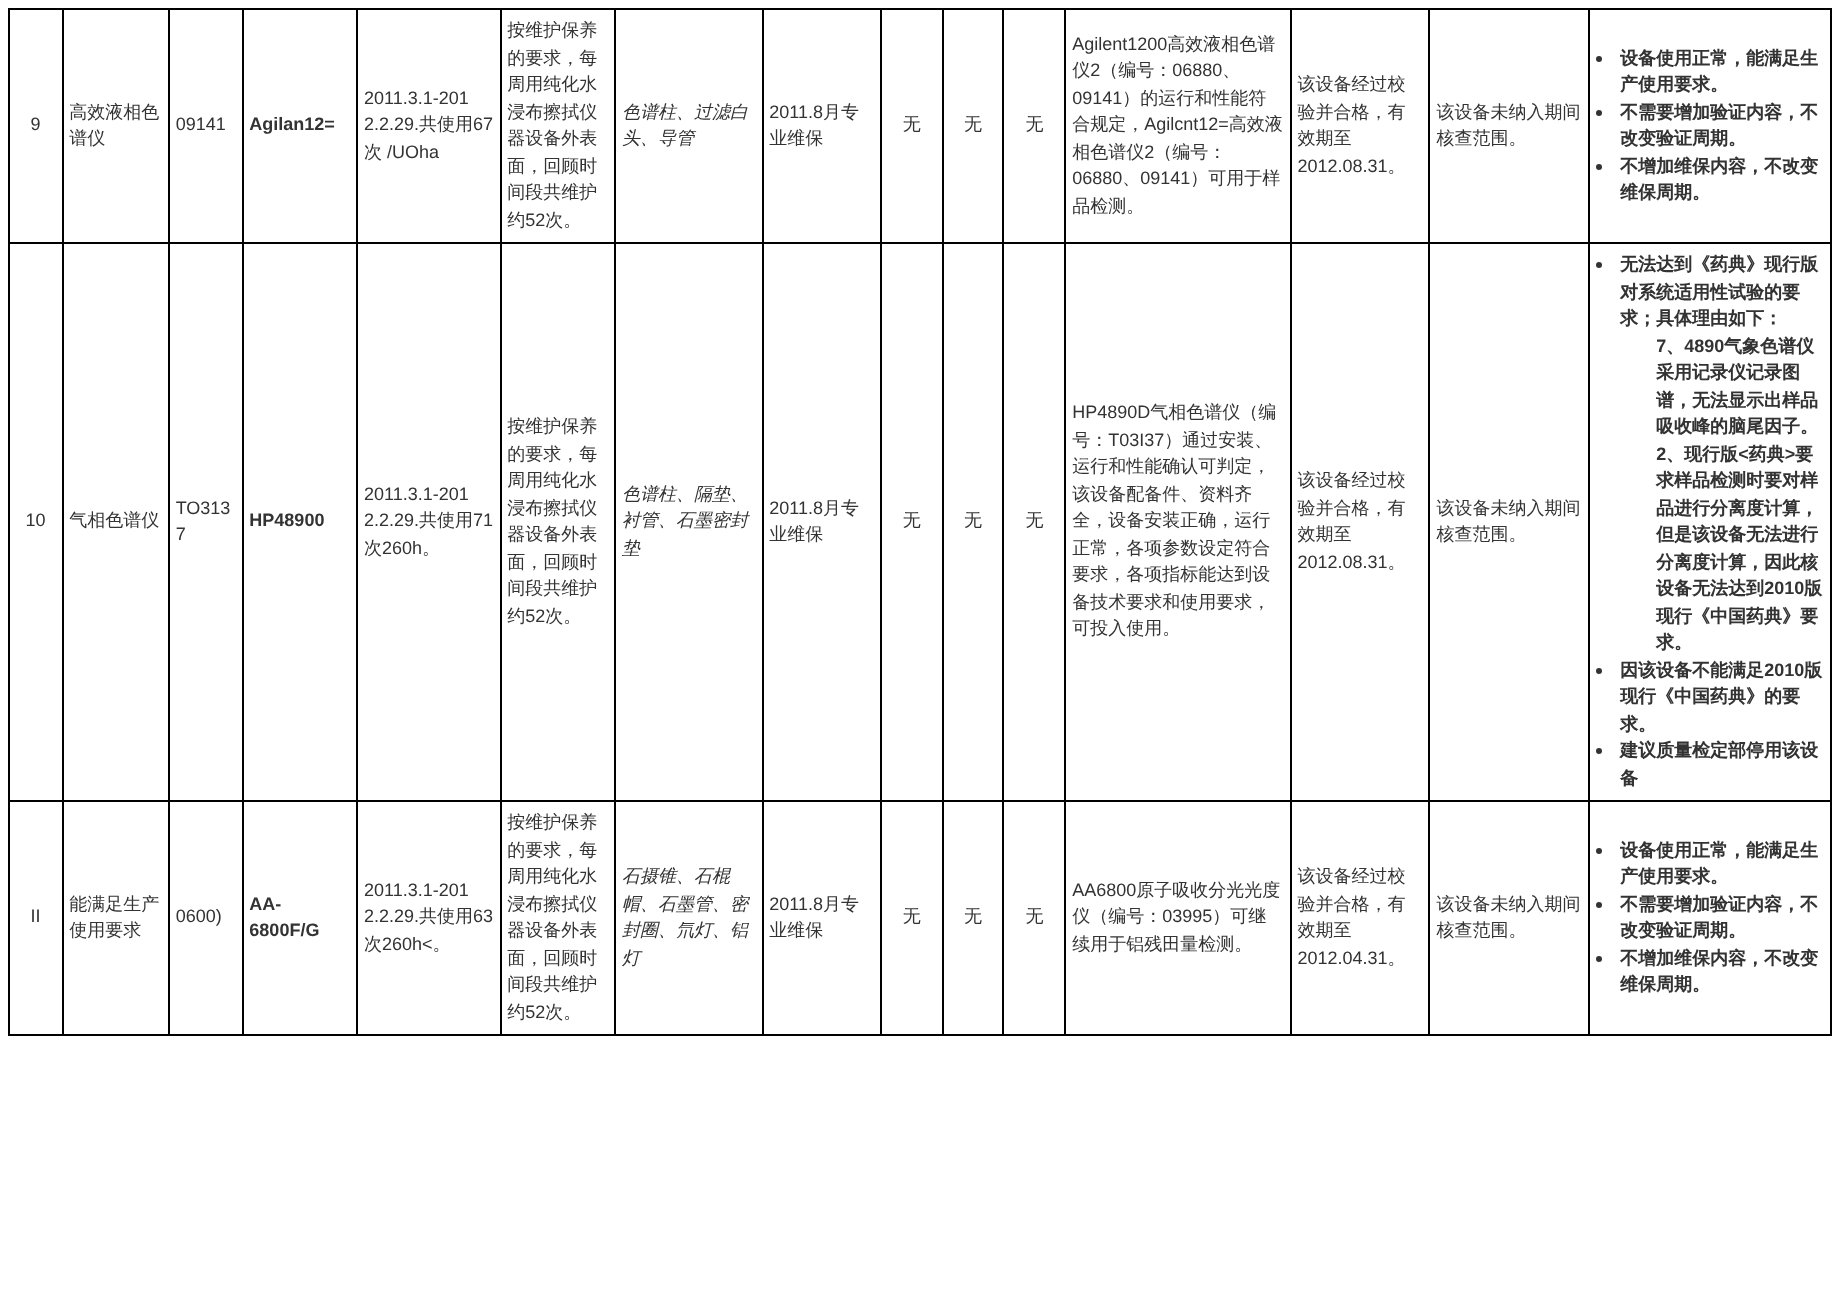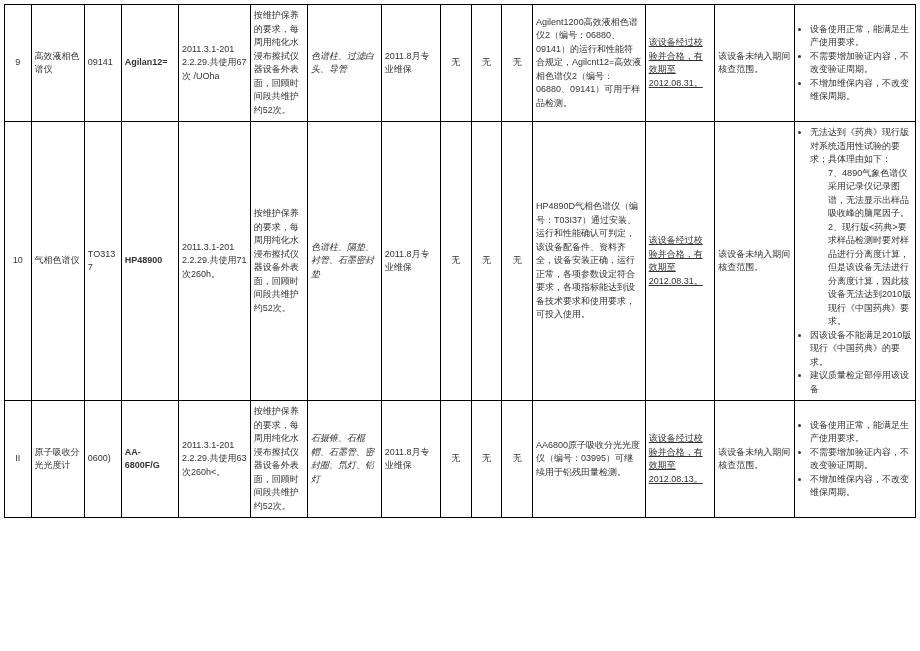--- a/index.html
+++ b/index.html
@@ -13,23 +13,23 @@
 .c2 { width: 36px; }
 .c3 { width: 56px; font-weight: bold; }
 .c4 { width: 70px; }
 .c5 { width: 56px; margin-top: 12px; }
 .c6 { width: 72px; font-style: italic; }
 .c7 { width: 58px; }
 .c8 { width: 30px; }
 .c9 { width: 30px; }
 .c10 { width: 30px; }
 .c11 { width: 110px; margin-left: 44px; }
-.c12 { width: 68px; text-decoration: underline; }
+.c12 { width: 68px; }
 .c13 { width: 78px; }
-.c14 { width: 118px; }
+.c14 { width: 118px; font-weight: bold; }
 ul.bullets { list-style: disc; padding-left: 12px; }
 ul.indent1 { list-style: none; padding-left: 18px; }
 ul.indent1 li::before { content: ""; }
 </style>
 </head>
 <body>
 
 <table>
 
   <tbody>
@@ -82,32 +82,32 @@
           </ul>
         </li>
         <li>因该设备不能满足2010版现行《中国药典》的要求。</li>
         <li>建议质量检定部停用该设备</li>
       </ul>
     </td>
   </tr>
 
   <tr>
     <td class="center c0">II</td>
-    <td class="left c1">原子吸收分光光度计</td>
+    <td class="left c1">能满足生产使用要求</td>
     <td class="left c2">0600)</td>
     <td class="left c3">AA-6800F/G</td>
     <td class="left c4">2011.3.1-201 2.2.29.共使用63次260h&lt;。</td>
     <td class="left c5">按维护保养的要求，每周用纯化水浸布擦拭仪器设备外表面，回顾时间段共维护约52次。</td>
     <td class="left c6">石摄锥、石棍帽、石墨管、密封圈、氘灯、铝灯</td>
     <td class="left c7">2011.8月专业维保</td>
     <td class="center c8">无</td>
     <td class="center c9">无</td>
     <td class="center c10">无</td>
     <td class="left c11">AA6800原子吸收分光光度仪（编号：03995）可继续用于铝残田量检测。</td>
-    <td class="left c12">该设备经过校验并合格，有效期至 2012.08.13。</td>
+    <td class="left c12">该设备经过校验并合格，有效期至 2012.04.31。</td>
     <td class="left c13">该设备未纳入期间核查范围。</td>
     <td class="left c14">
       <ul class="bullets">
         <li>设备使用正常，能满足生产使用要求。</li>
         <li>不需要增加验证内容，不改变验证周期。</li>
         <li>不增加维保内容，不改变维保周期。</li>
       </ul>
     </td>
   </tr>
 </tbody>

